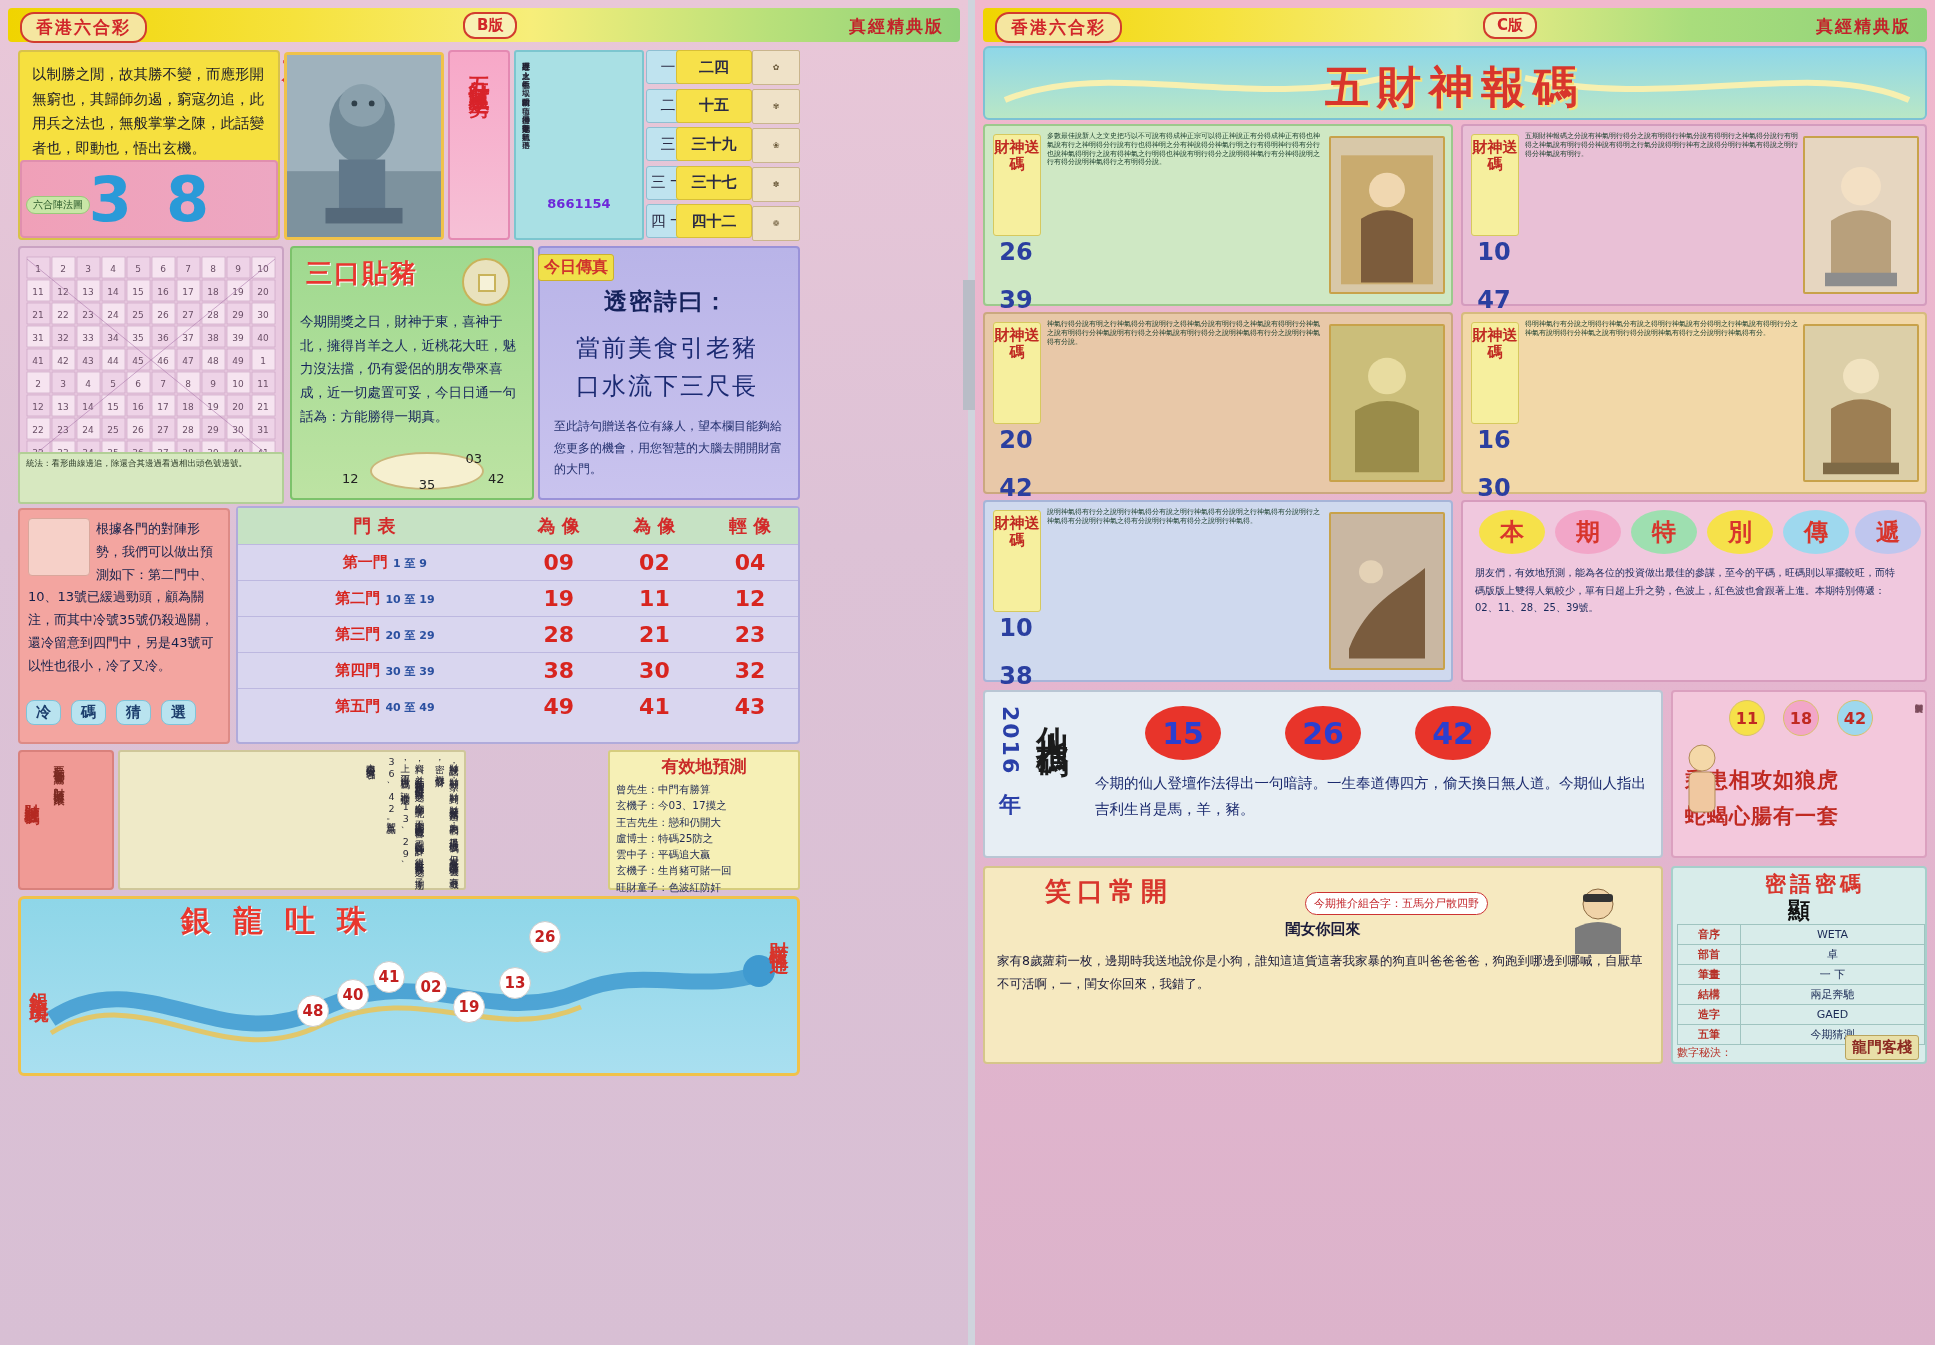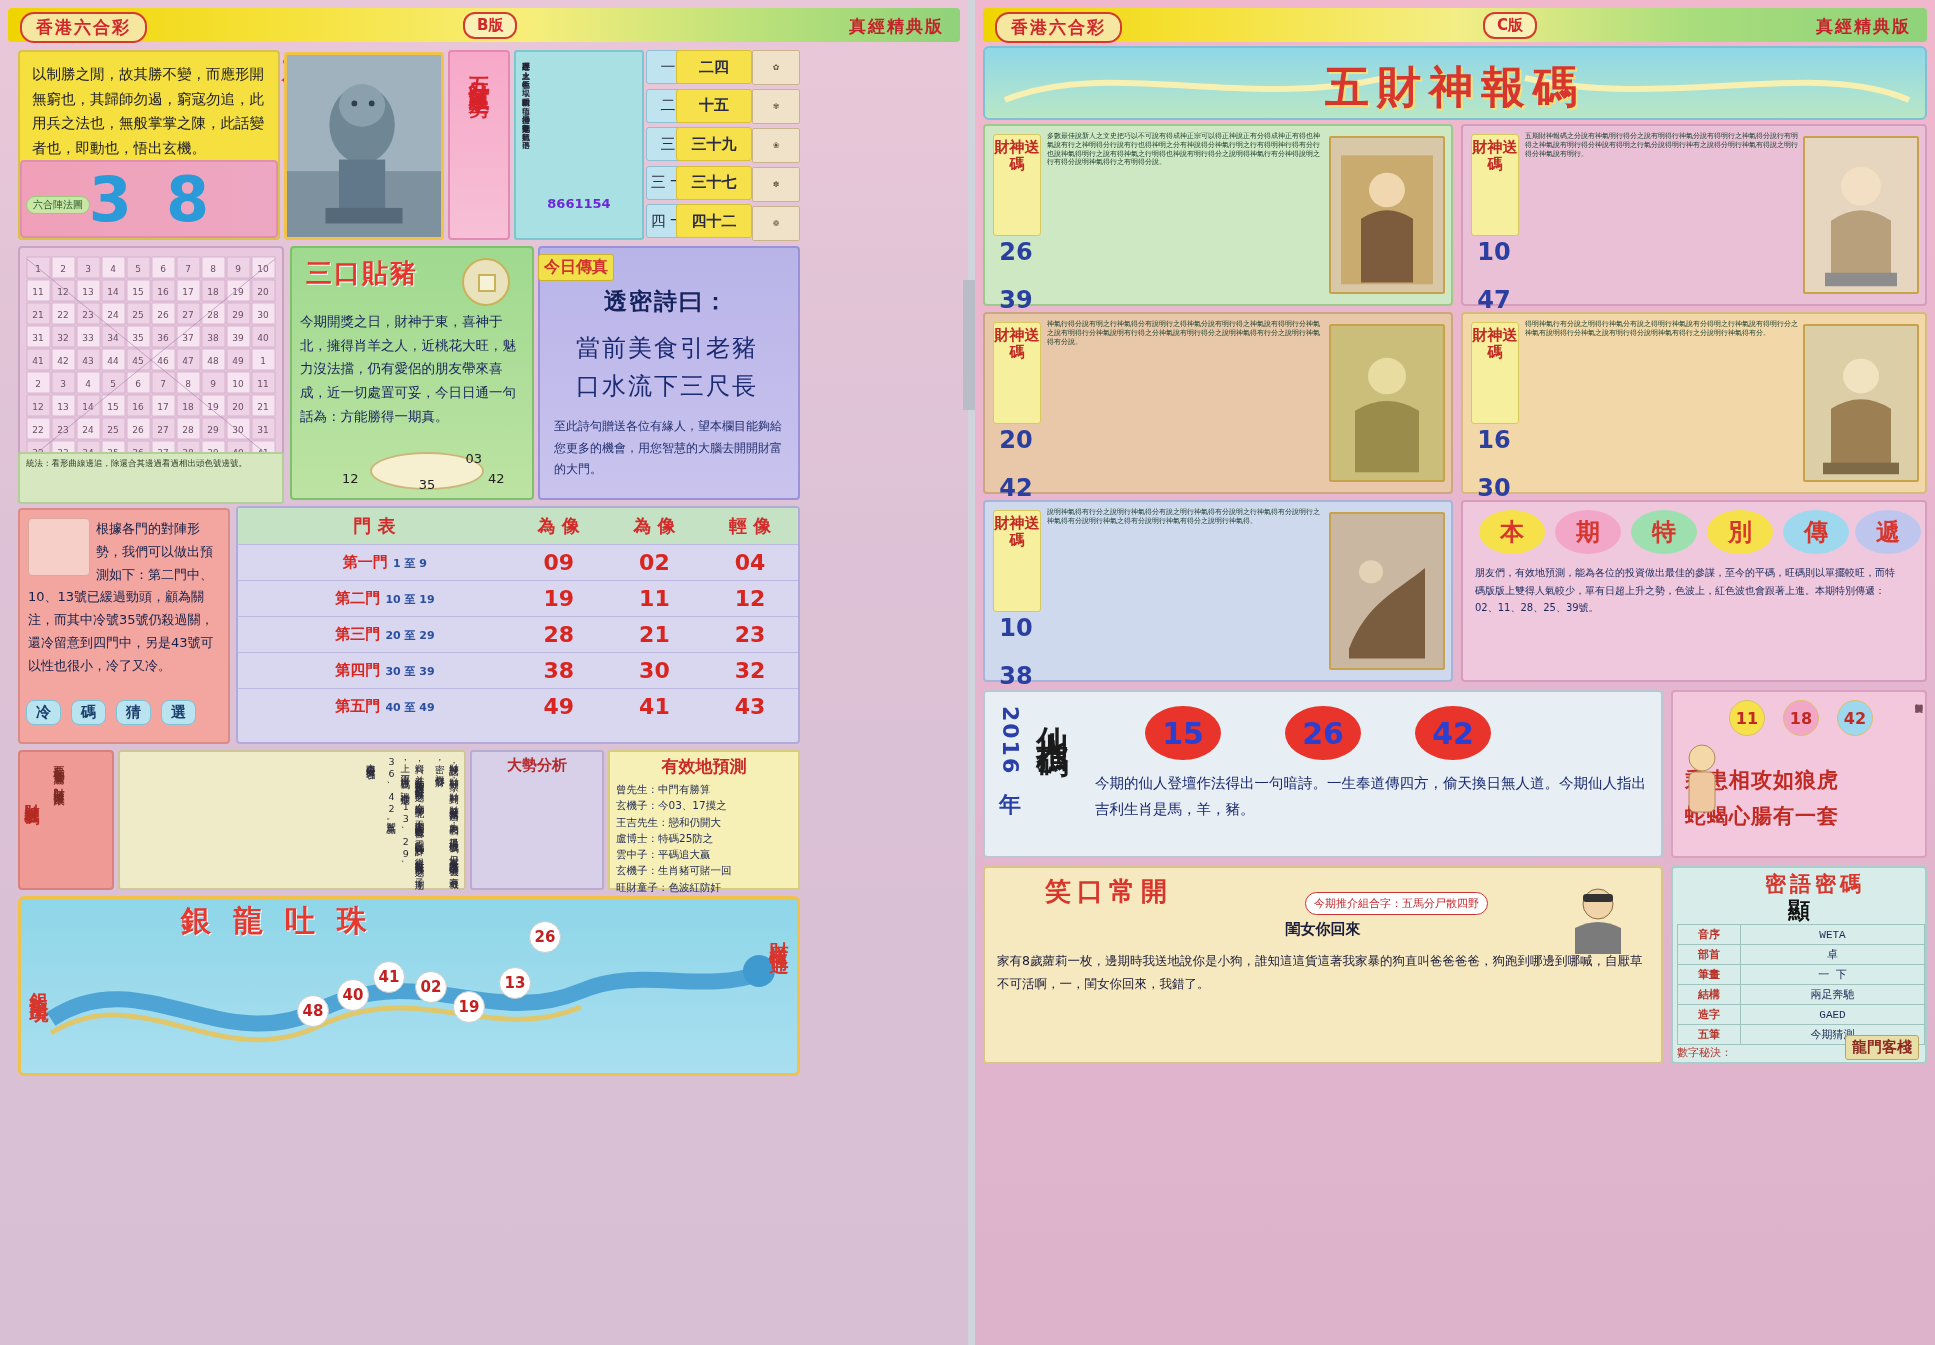--- a/index.html
+++ b/index.html
@@ -111,21 +111,21 @@
   #c-joke .ttl{position:absolute;left:60px;top:6px;font-size:26px;font-weight:bold;color:#d8352c;letter-spacing:6px;}
   #c-joke .sub{position:absolute;left:0;right:0;top:52px;text-align:center;font-size:15px;font-weight:bold;color:#1b1b3a;}
   #c-joke .body{position:absolute;left:12px;right:12px;top:82px;font-size:12.5px;line-height:1.8;color:#1b1b3a;}
   #c-joke .rec{position:absolute;left:320px;top:24px;background:#fff;border:1px solid #c33;border-radius:12px;padding:3px 8px;font-size:11px;color:#c3252a;}
   #c-riddle{left:696px;top:866px;width:256px;height:198px;background:#d8ecea;border:2px solid #a6cfcb;border-radius:4px;}
   #c-riddle .ttl{position:absolute;left:0;right:0;top:2px;text-align:center;font-size:21px;font-weight:bold;color:#d8352c;letter-spacing:4px;margin-left:32px;}
   #c-riddle .big{position:absolute;left:0;right:0;top:28px;text-align:center;font-size:22px;font-weight:bold;color:#111;}
   #c-riddle table{position:absolute;left:4px;right:4px;top:56px;border-collapse:collapse;width:248px;}
   #c-riddle td{font-size:11px;padding:2px 3px;border:1px solid #9fc4c0;color:#1a3a38;}
   #c-riddle td.k{width:56px;text-align:center;color:#b8332a;font-weight:bold;}
-  #c-riddle td.v{text-align:center;color:#1a2a55;font-family:Liberation Mono, monospace;}
+  #c-riddle td.v{text-align:center;color:#1a2a55;}
   #c-riddle .foot{position:absolute;left:4px;bottom:2px;font-size:11px;color:#b8332a;}
   #c-riddle .stampbox{position:absolute;right:6px;bottom:2px;background:#e8dfa8;border:1px solid #b9a45e;border-radius:3px;padding:2px 6px;font-size:15px;font-weight:bold;color:#8c2a22;}
   .spine{position:absolute;left:963px;width:12px;background:#b9bdc7;}
   .vsmall{writing-mode:vertical-rl;text-orientation:upright;}
   .ph-img{width:100%;height:100%;}
 </style>
 </head>
 <body>
 
 <div class="page pageB">
@@ -471,23 +471,20 @@
   </div>
 
   <div class="box" id="b-cols">
     <div style="display:flex;flex-direction:row-reverse;">
       <div class="vcol">財神說話，財神到家，財神到，財神又猴豬為題，為彩民們，提供了機位號碼，但只有有緣人才能猜破玄機，有透機密，祝你發財。</div>
       <div class="vcol">資料，并結合九宮神術及八卦排位五行數之機，今期財神于北，于今期必開之肖數機會，弄配以錦囊妙計，得出分析各花肖數之機，子期逢上，得出一肖靈碼，評出今期還 13、29、36、42智贏馬。</div>
       <div class="vcol">本公司經研究各項</div>
     </div>
   </div>
 
-  <div class="box" id="b-trend">
-    <div class="t">大勢分析</div>
-  </div>
 
   <div class="box" id="b-tips">
     <div class="t">有效地預測</div>
     <div class="row">曾先生：中門有勝算</div>
     <div class="row">玄機子：今03、17摸之</div>
     <div class="row">王吉先生：戀和仍開大</div>
     <div class="row">盧博士：特碼25防之</div>
     <div class="row">雲中子：平碼追大贏</div>
     <div class="row">玄機子：生肖豬可賭一回</div>
     <div class="row">旺財童子：色波紅防奸</div>

